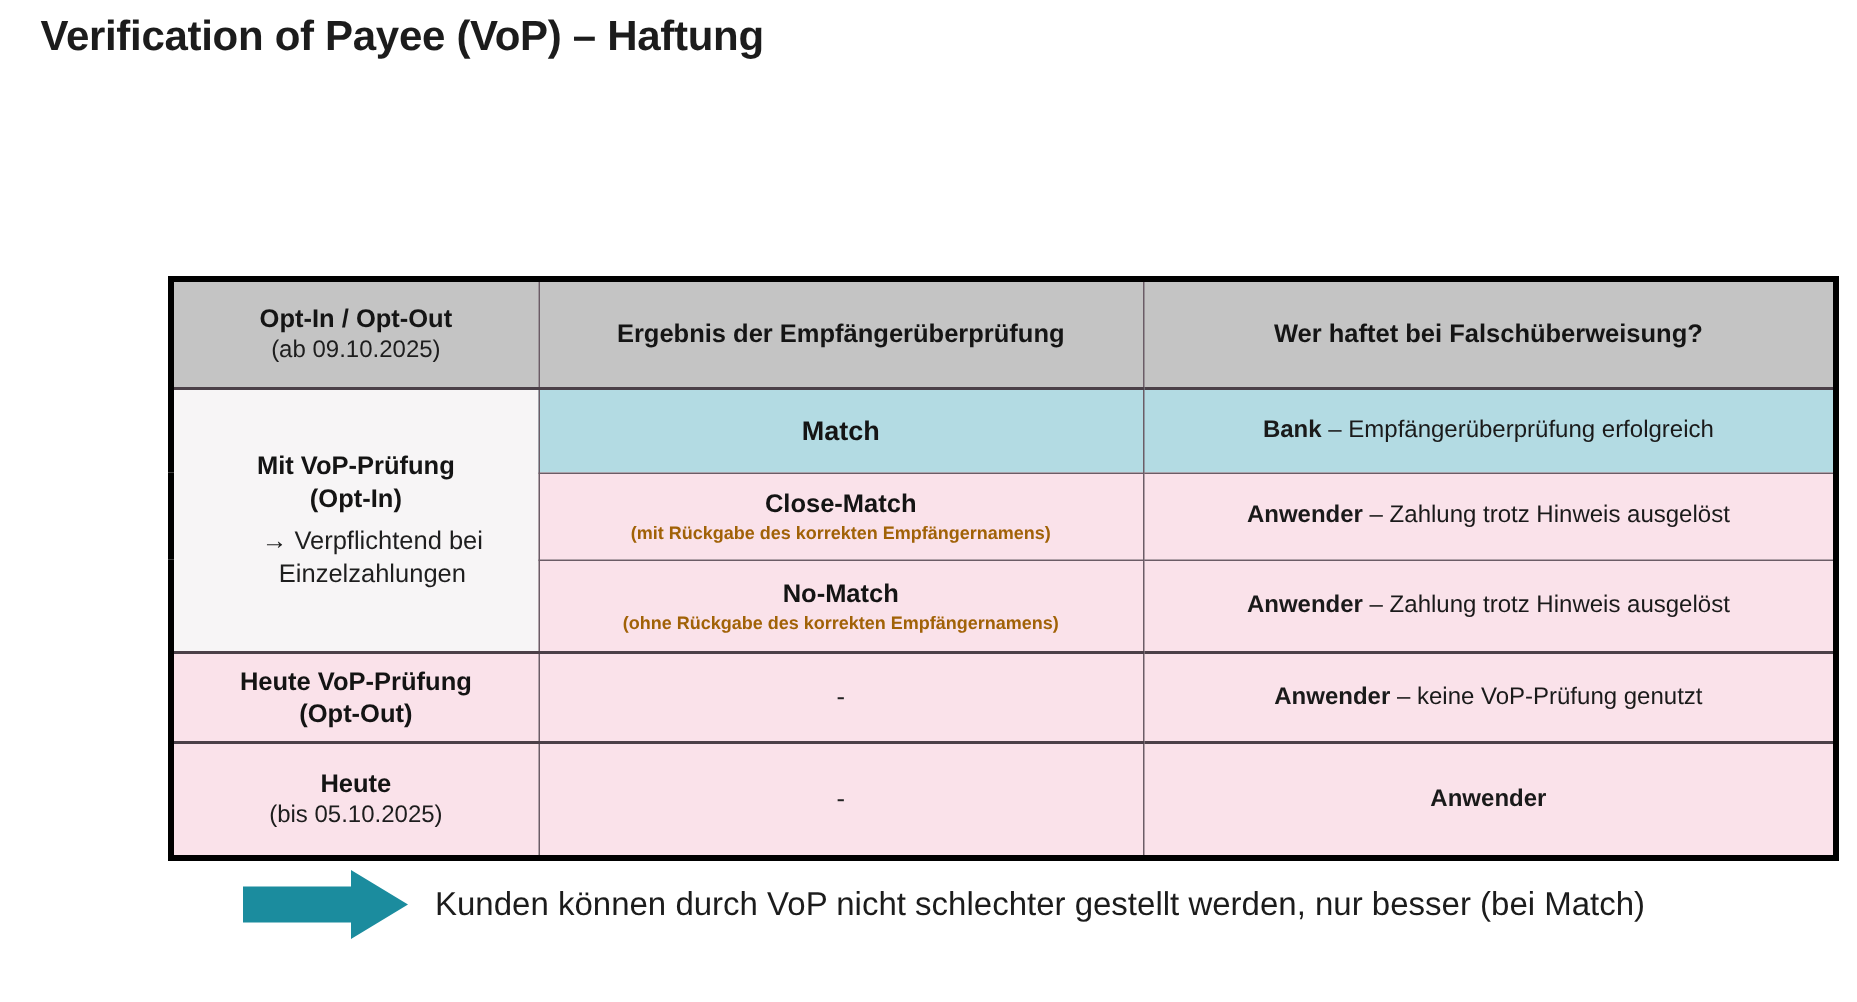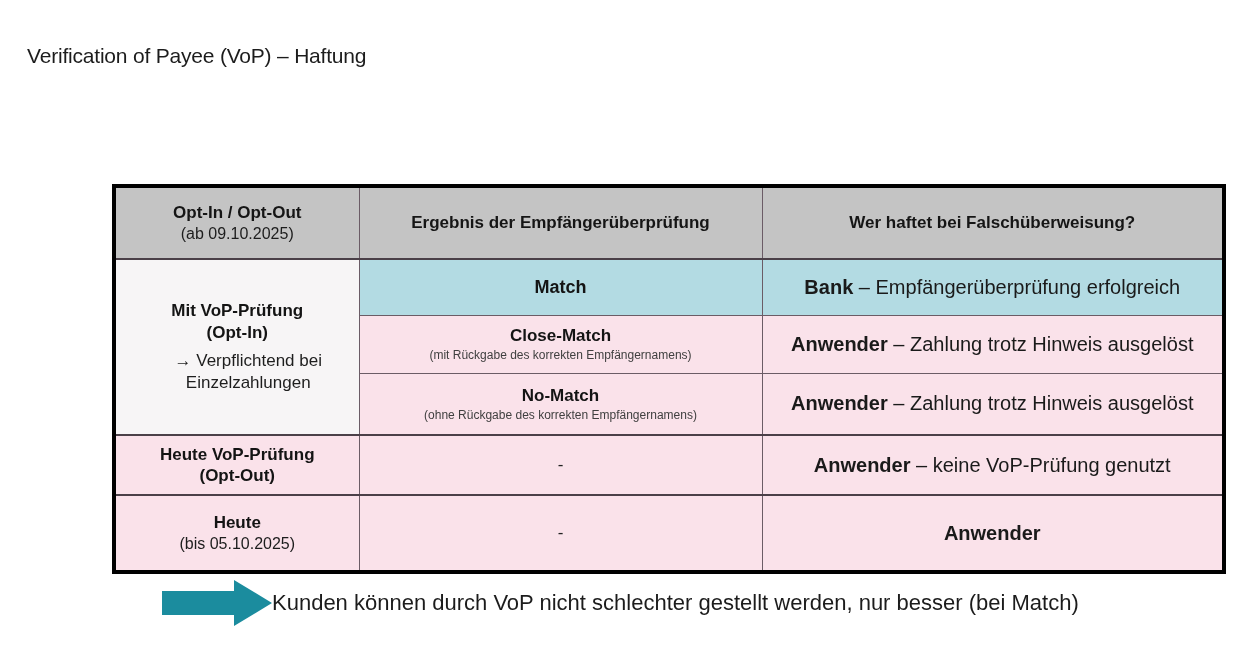--- a/index.html
+++ b/index.html
@@ -14,26 +14,25 @@
     color: #1a1a1a;
     overflow: hidden;
     position: relative;
   }
 
   
   .slide-title {
     position: absolute;
     left: 27px;
     top: 8px;
-    font-size: 21px;
-    font-weight: 400;
+    font-size: 28px;
+    font-weight: 700;
     letter-spacing: -0.2px;
     color: #1c1c1c;
     white-space: nowrap;
-    margin-top: 36px;
   }
 
   
   .vop-table {
     position: absolute;
     left: 112px;
     top: 184px;
     width: 1110px;
     border-collapse: collapse;
     table-layout: fixed;
@@ -95,44 +94,44 @@
     background: #fae2ea;
     padding: 6px 8px;
     font-size: 17px;
     font-weight: 700;
     line-height: 1.25;
     color: #141414;
   }
   .lbl-sub {
     display: block;
     font-size: 12px;
-    font-weight: 400;
+    font-weight: 700;
     margin-top: 2px;
-    color: #404040;
+    color: #a16207;
   }
 
   .pink { background: #fae2ea; }
   .teal { background: #b3dbe3; }
 
   .cell-mid {
     font-size: 18px;
     font-weight: 700;
     color: #141414;
     padding: 6px 8px;
     margin-top: 32px;
   }
   .cell-dash {
     font-size: 17px;
     font-weight: 400;
     color: #222;
     padding: 6px 8px;
   }
 
   .cell-result {
-    font-size: 20px;
+    font-size: 16px;
     font-weight: 400;
     color: #1a1a1a;
     padding: 6px 10px;
     line-height: 1.25;
   }
   .cell-result b { font-weight: 700; }
 
   .h-match  { height: 56px; }
   .h-close  { height: 58px; }
   .h-no     { height: 62px; }
@@ -141,20 +140,21 @@
 
   .thick-top { border-top: 2px solid #4b4048 !important; }
 
   
   .callout {
     position: absolute;
     left: 162px;
     top: 580px;
     display: flex;
     align-items: center;
+    gap: 18px;
   }
   .arrow-shape {
     width: 110px;
     height: 46px;
     flex: 0 0 auto;
   }
   .callout-text {
     font-size: 22px;
     font-weight: 400;
     color: #1c1c1c;

